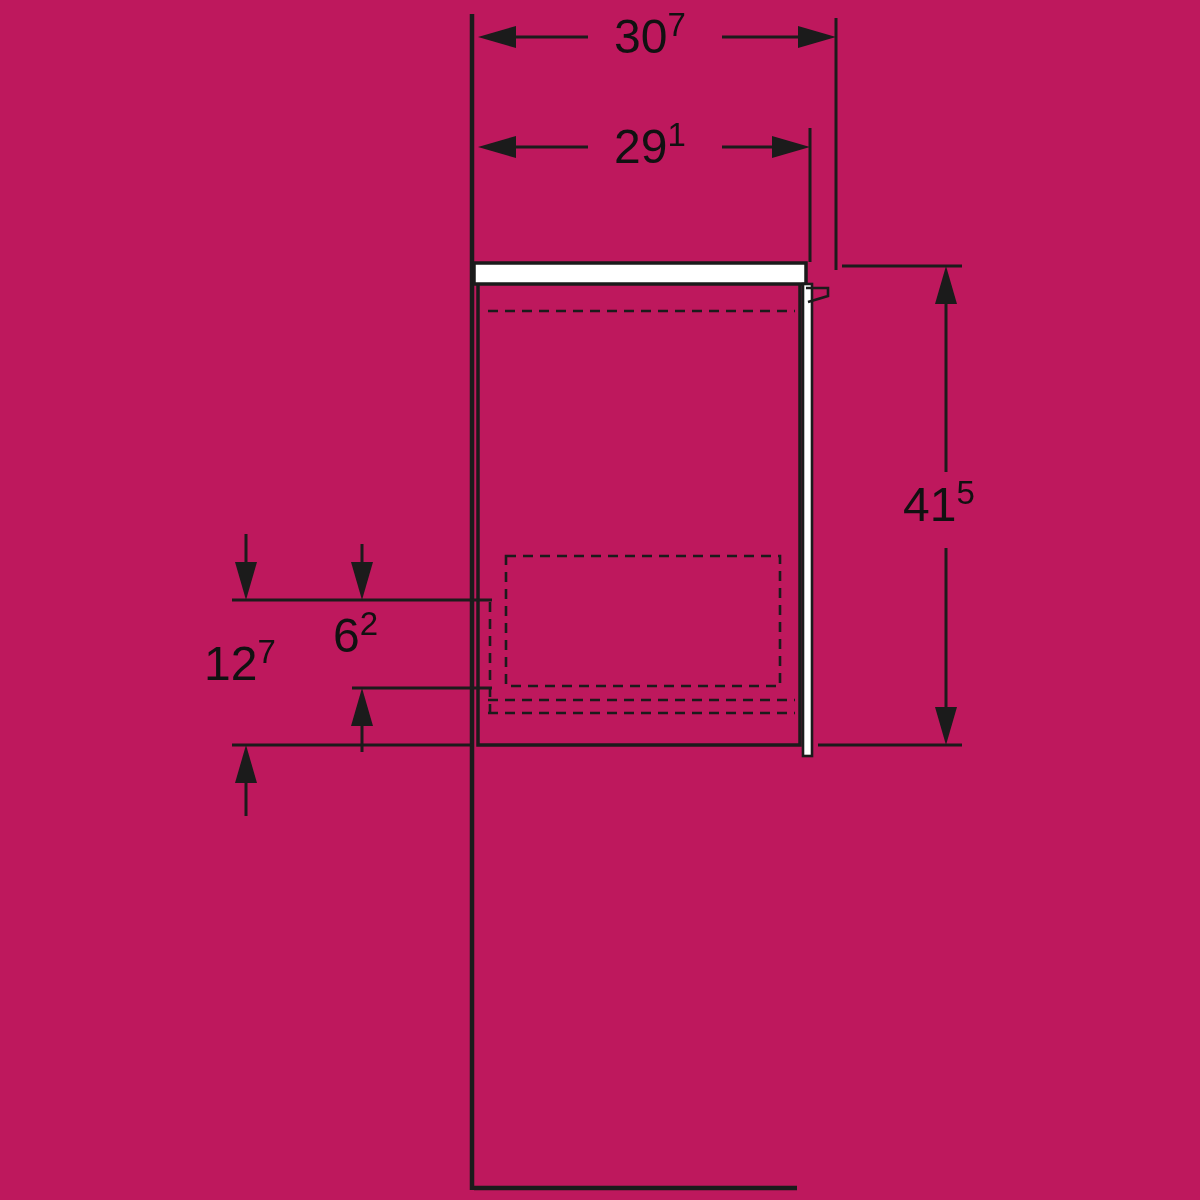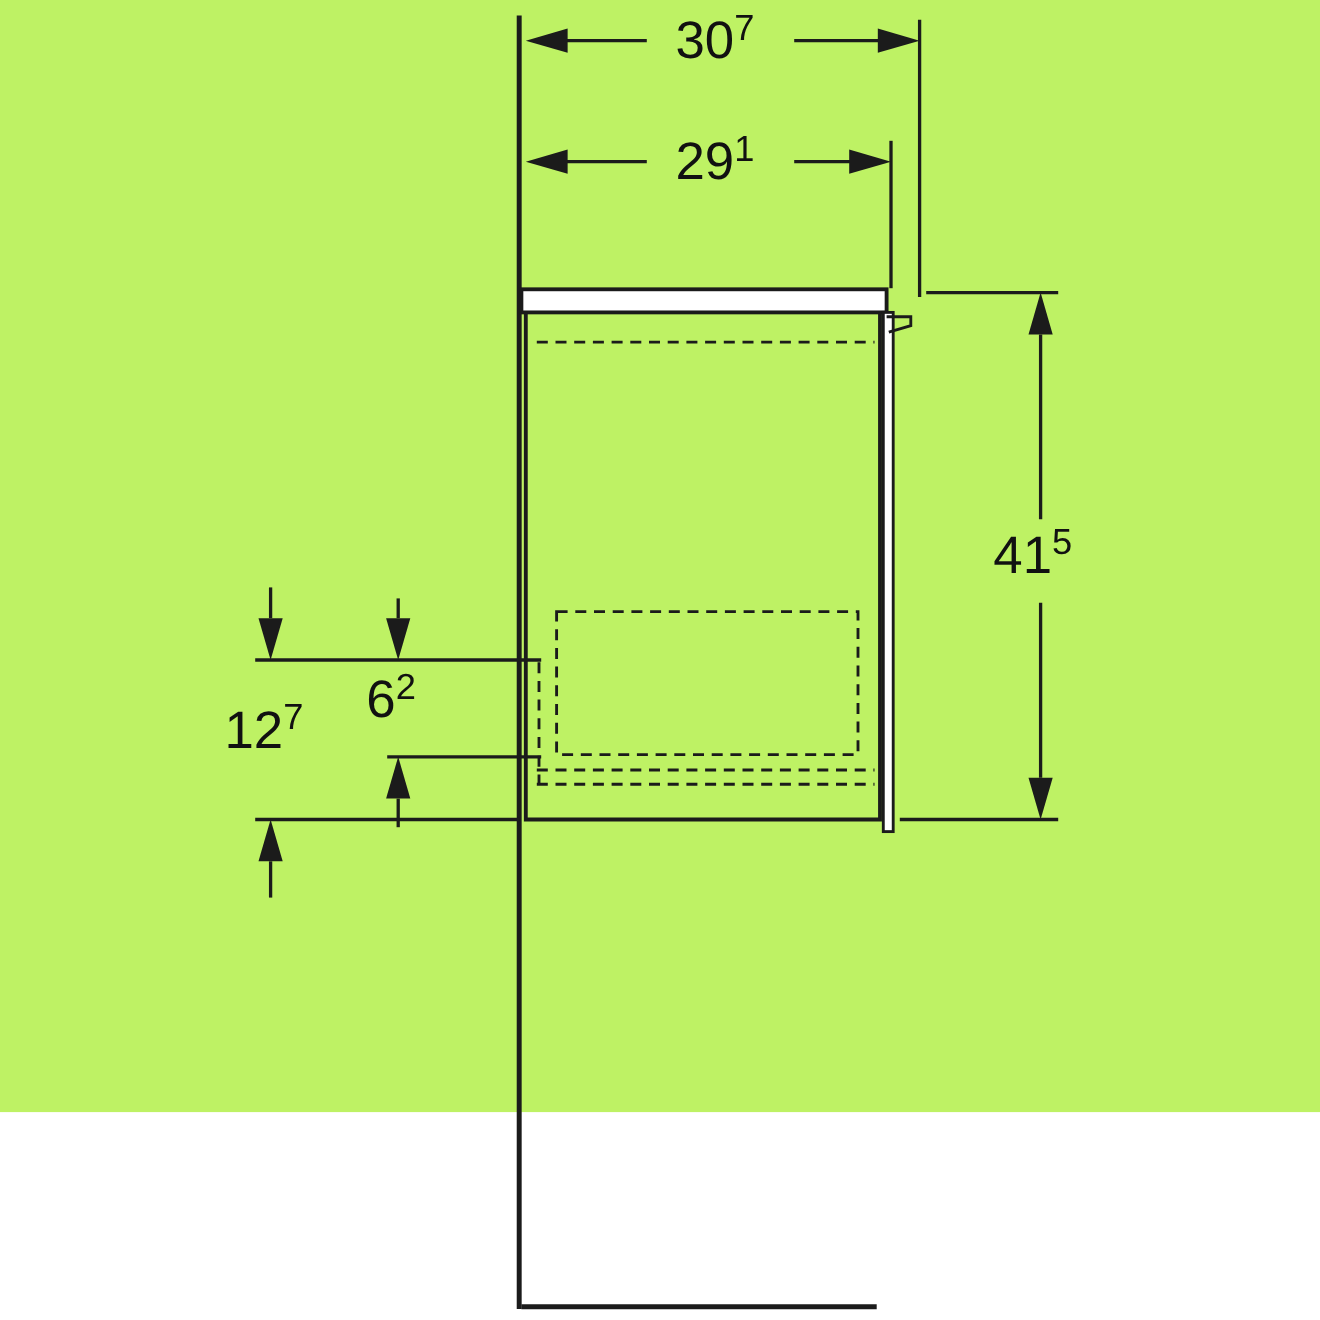--- a/index.html
+++ b/index.html
@@ -6,22 +6,22 @@
     margin: 0;
     padding: 0;
     background: #ffffff;
     width: 1200px;
     height: 1200px;
     overflow: hidden;
   }
   .stage {
     position: relative;
     width: 1200px;
-    height: 1011px;
-    background: #bef264;
+    height: 1200px;
+    background: #be185d;
   }
   svg { display: block; }
   .ln   { stroke: #1b1b1b; fill: none; stroke-linecap: butt; }
   .w45  { stroke-width: 4.5; }
   .w35  { stroke-width: 3.5; }
   .w3   { stroke-width: 3; }
   .w25  { stroke-width: 2.6; }
   .dash { stroke: #1b1b1b; fill: none; stroke-width: 2.6; stroke-dasharray: 10 7; }
   .arrow { fill: #1b1b1b; stroke: none; }
   .panelfill { fill: #ffffff; }

